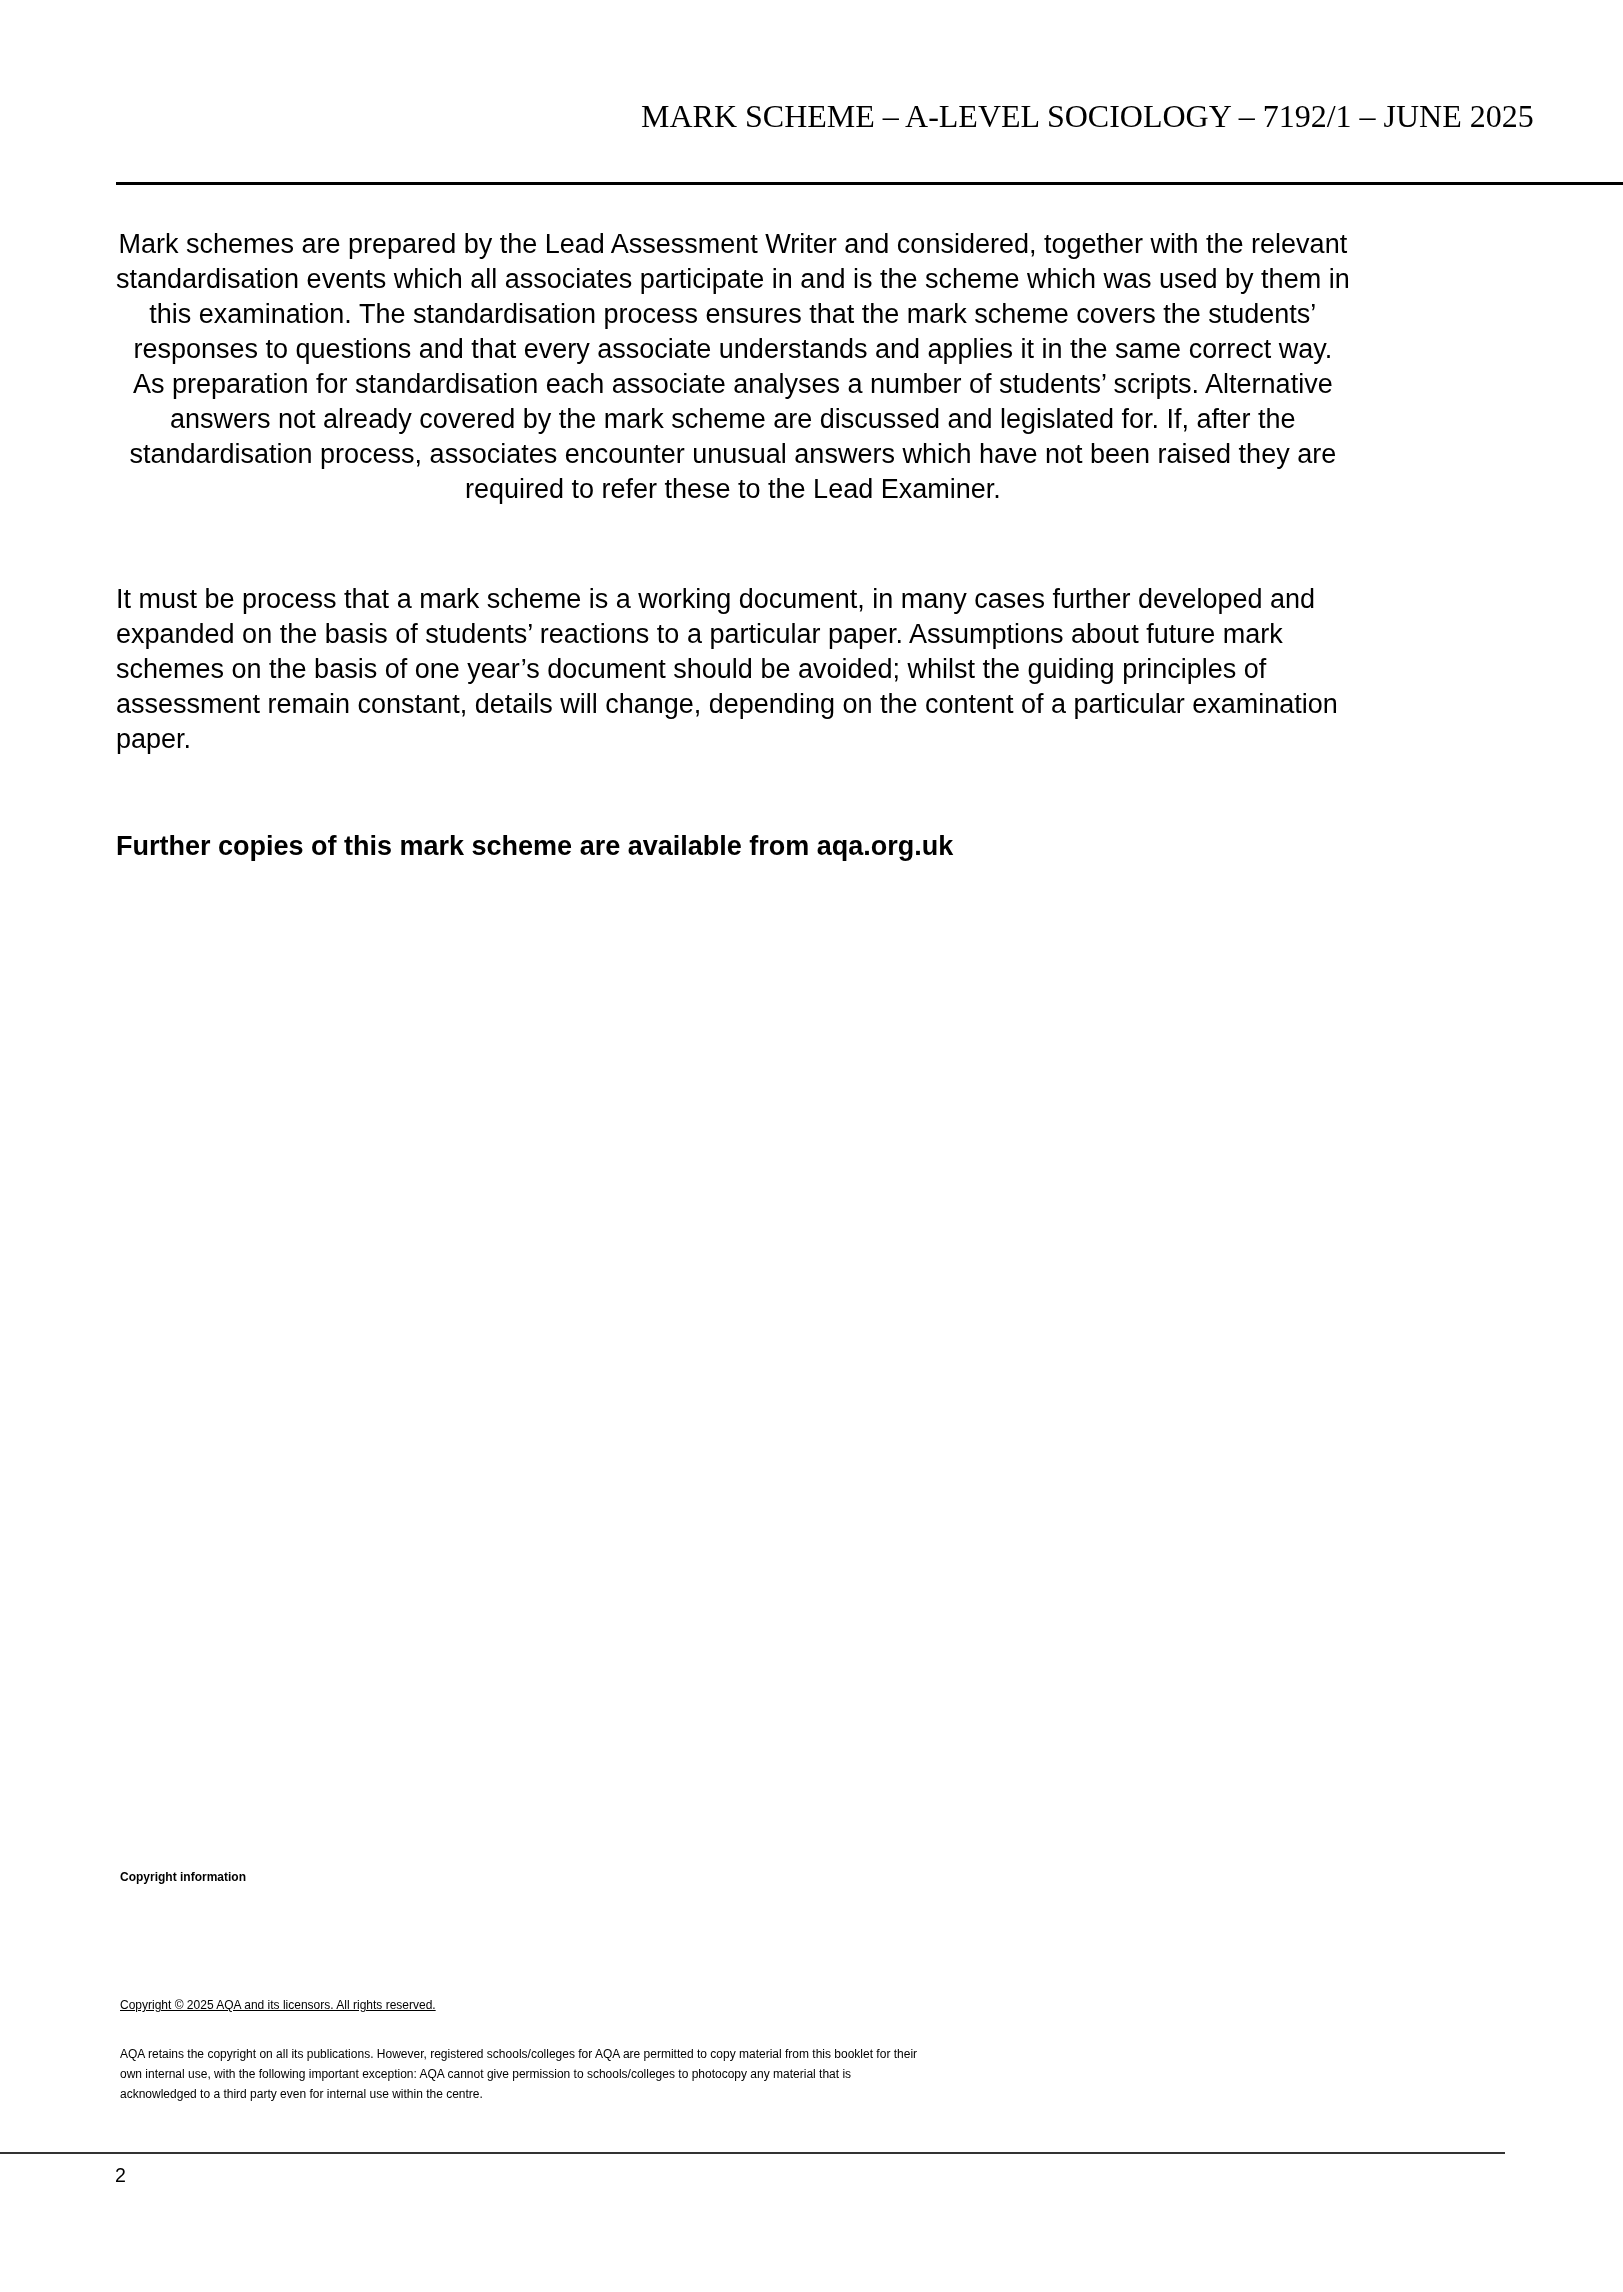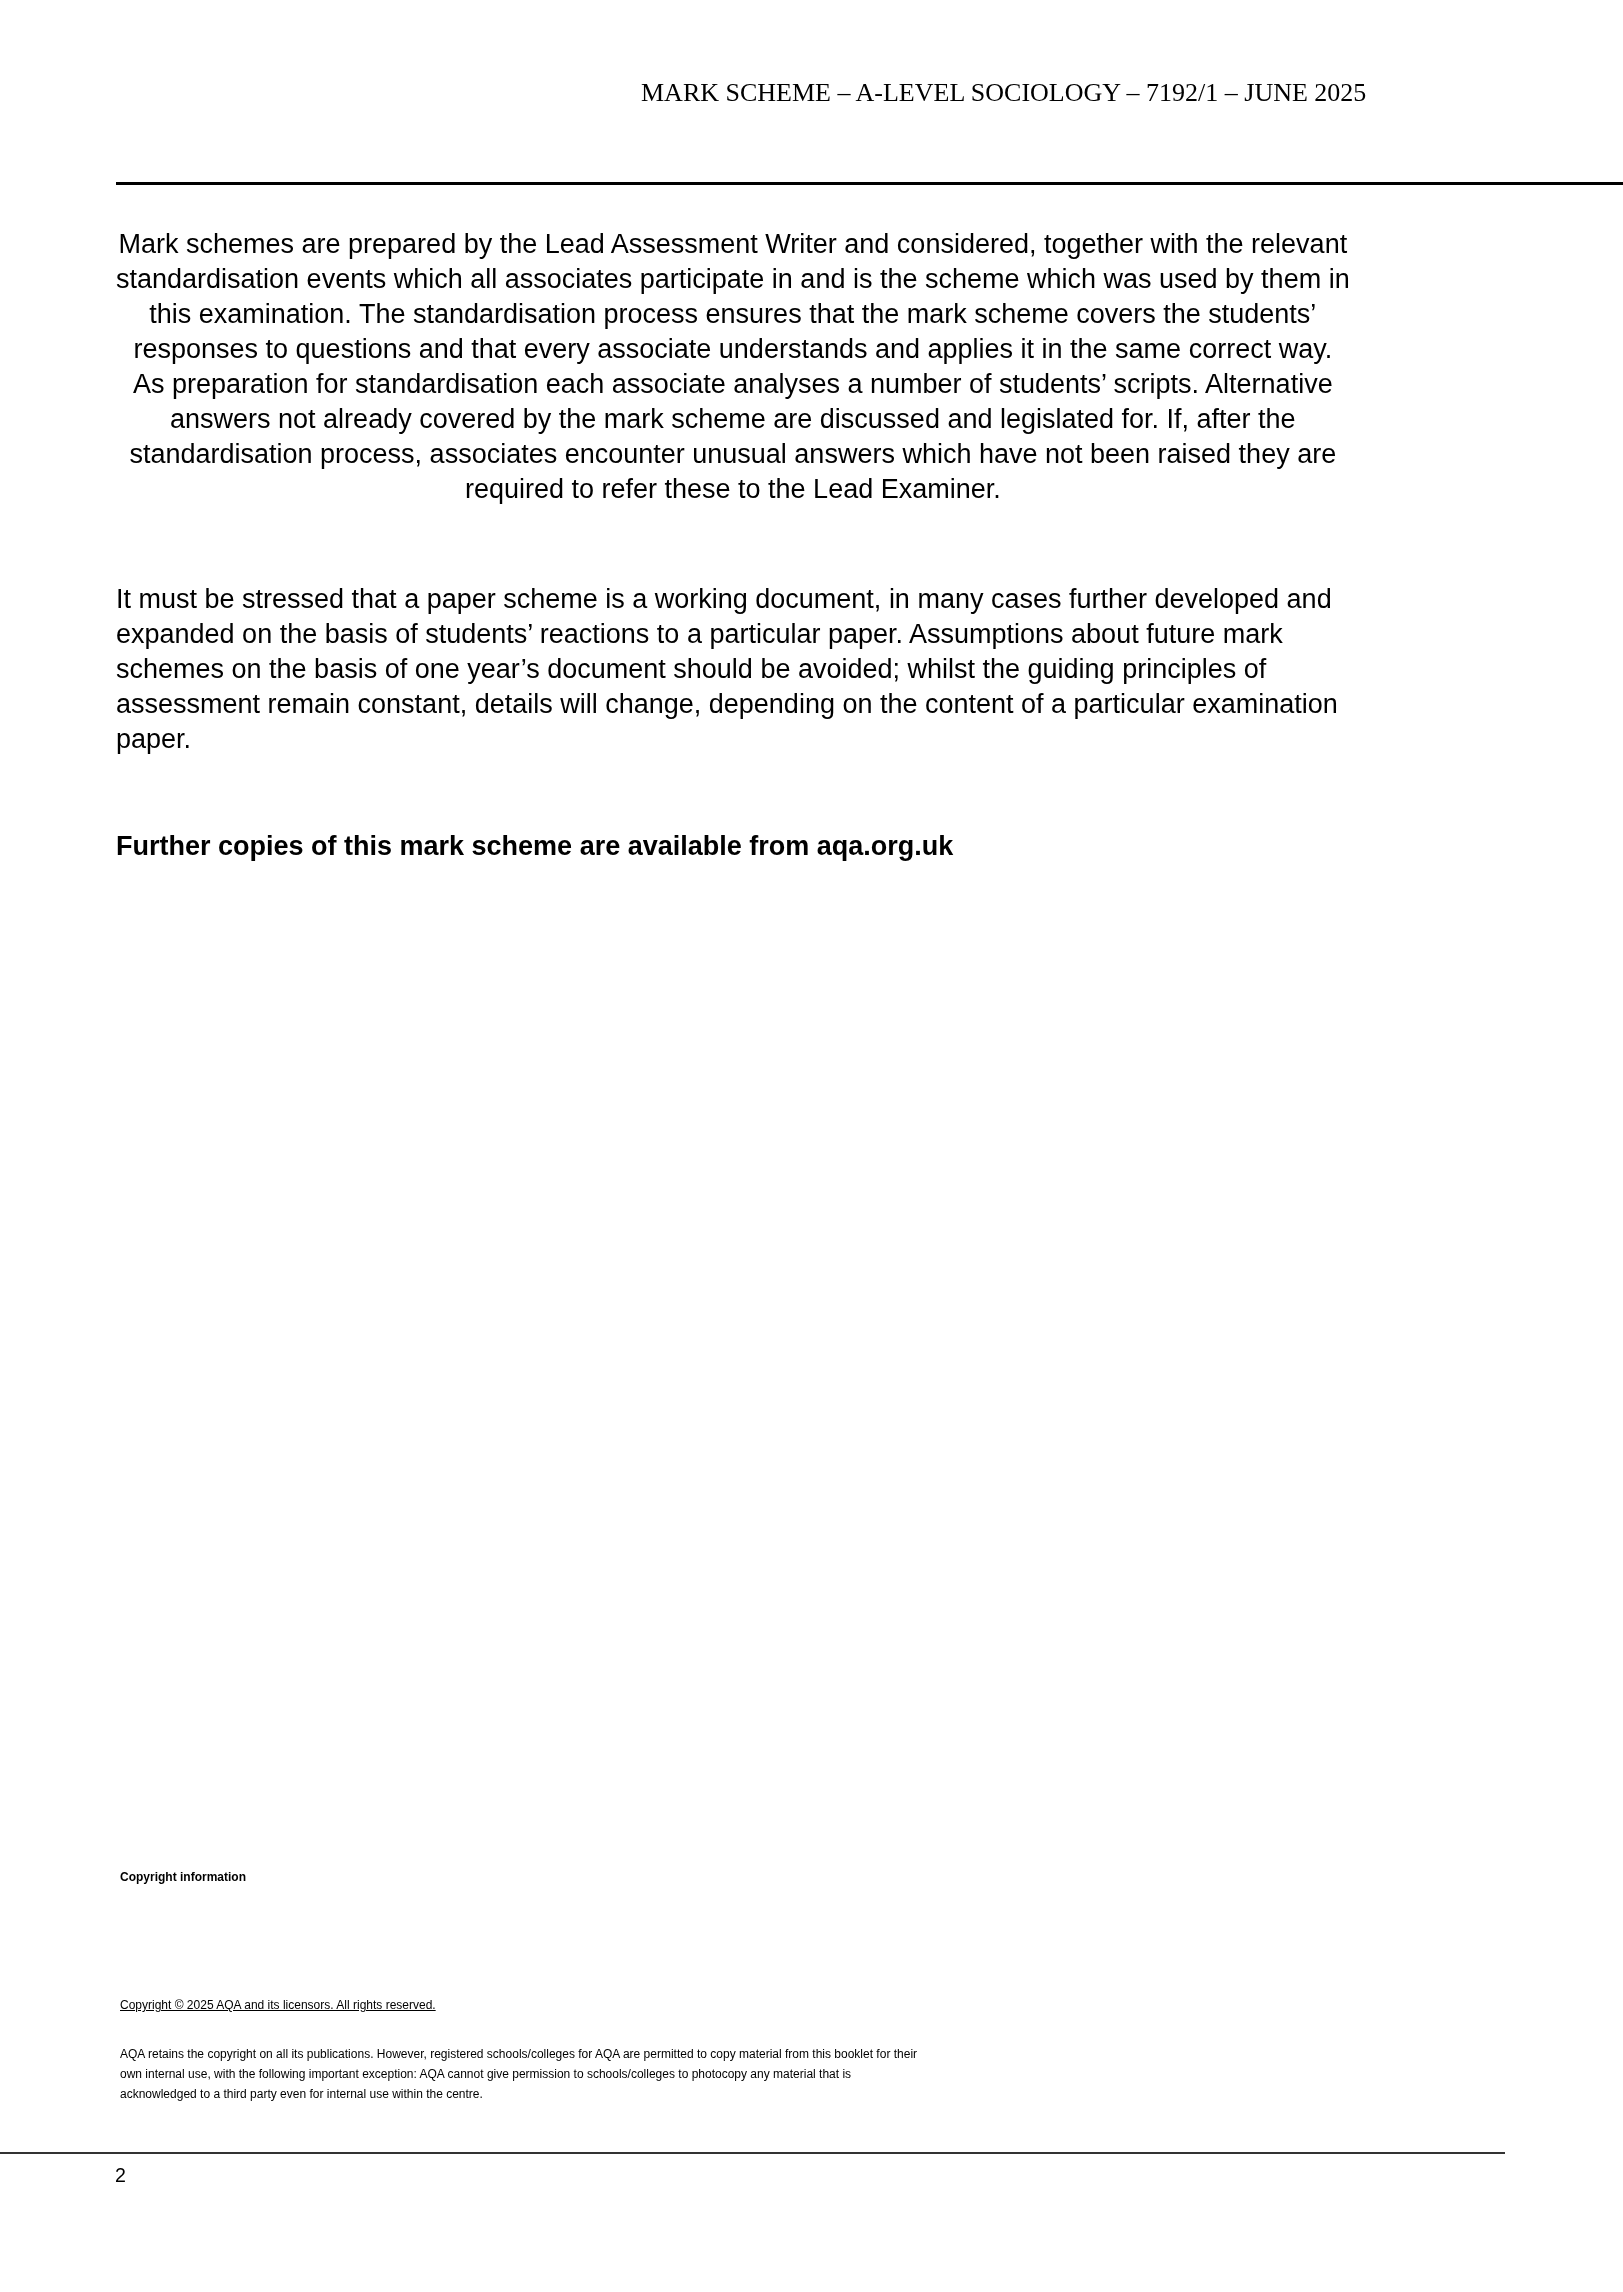--- a/index.html
+++ b/index.html
@@ -1,20 +1,20 @@
 <!DOCTYPE html>
 <html><head>
   <meta charset="utf-8">
   <style>
     html, body { margin: 0; padding: 0; background: #ffffff; }
     body { width: 1623px; height: 2293px; position: relative; overflow: hidden; color: #000; }
     .header-title {
-      position: absolute; left: 641px; top: 78px;
+      position: absolute; left: 641px; top: 98px;
       font-family: "Liberation Serif", "DejaVu Serif", serif;
-      font-size: 26px; letter-spacing: 0px; white-space: nowrap;
+      font-size: 32px; letter-spacing: 0px; white-space: nowrap;
     }
     .header-rule {
       position: absolute; left: 116px; top: 182px; width: 1507px; height: 2.9px; background: #000;
     }
     .para {
       position: absolute; left: 116px;
       font-family: "Liberation Sans", "DejaVu Sans", sans-serif;
       font-size: 27px; line-height: 35px; white-space: nowrap;
     }
     .para .line { display: block; }
@@ -52,21 +52,21 @@
     <span class="line">standardisation events which all associates participate in and is the scheme which was used by them in</span>
     <span class="line">this examination.  The standardisation process ensures that the mark scheme covers the students’</span>
     <span class="line">responses to questions and that every associate understands and applies it in the same correct way.</span>
     <span class="line">As preparation for standardisation each associate analyses a number of students’ scripts.  Alternative</span>
     <span class="line">answers not already covered by the mark scheme are discussed and legislated for.  If, after the</span>
     <span class="line">standardisation process, associates encounter unusual answers which have not been raised they are</span>
     <span class="line">required to refer these to the Lead Examiner.</span>
   </div>
 
   <div class="para" id="para2">
-    <span class="line">It must be stressed that a paper scheme is a working document, in many cases further developed and</span>
+    <span class="line">It must be process that a mark scheme is a working document, in many cases further developed and</span>
     <span class="line">expanded on the basis of students’ reactions to a particular paper.  Assumptions about future mark</span>
     <span class="line">schemes on the basis of one year’s document should be avoided; whilst the guiding principles of</span>
     <span class="line">assessment remain constant, details will change, depending on the content of a particular examination</span>
     <span class="line">paper.</span>
   </div>
 
   <div class="para" id="para3">
     <span class="line">Further copies of this mark scheme are available from aqa.org.uk</span>
   </div>
 </div>

